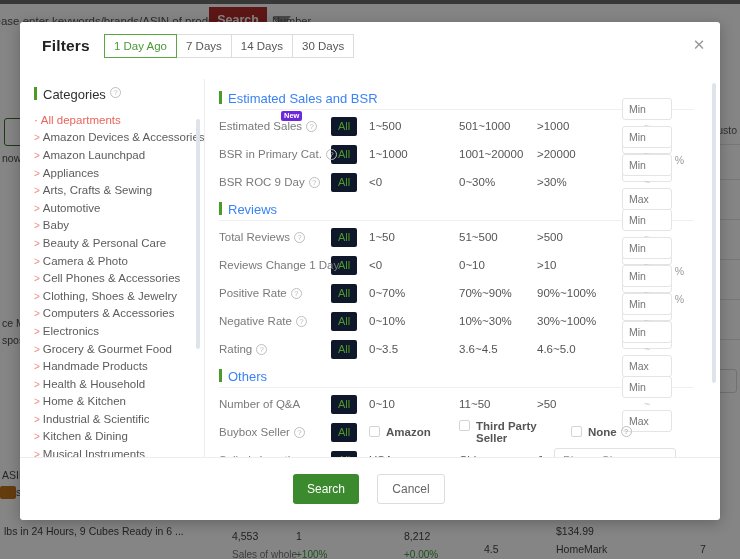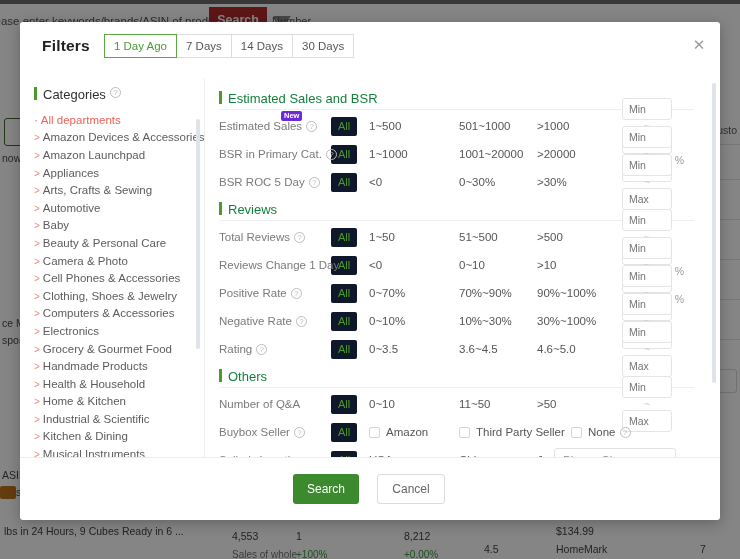--- a/index.html
+++ b/index.html
@@ -135,21 +135,21 @@
   .cats-scroll {
     position: absolute; right: 4px; top: 40px; width: 4px; height: 230px;
     background: #dfe3ea; border-radius: 2px;
   }
 
   
   .filters {
     flex: 1; padding: 6px 26px 10px 14px; position: relative; overflow: hidden;
   }
   .fsec-head {
-    display: flex; align-items: flex-start; font-size: 13px; color: #15803d;
+    display: flex; align-items: flex-start; font-size: 13px; color: #3b82f6;
     margin: 6px 0 3px 0;
   }
   .fsec-head:first-child { margin-top: 2px; }
   .fsec-rule { height: 1px; background: #efefef; margin-bottom: 2px; }
 
   .frow { display: flex; align-items: center; height: 28px; position: relative; }
   .flabel {
     width: 112px; flex: 0 0 112px; font-size: 11.5px; color: #7a7a7a;
     white-space: nowrap; position: relative;
   }
@@ -175,21 +175,21 @@
     font-family: "Liberation Sans", sans-serif;
   }
   .r-dash { color: #c8c8c8; margin: 0 4px; font-size: 11px; }
   .r-pct { position: absolute; right: -12px; font-size: 10.5px; color: #9a9a9a; }
 
   .cbox {
     width: 11px; height: 11px; border: 1px solid #d4d4d4; border-radius: 2px;
     background: #fff; display: inline-block; vertical-align: -1px; margin-right: 6px;
     cursor: pointer;
   }
-  .cb-opt { font-size: 11.5px; color: #555; display: flex; align-items: flex-end; cursor: pointer; }
+  .cb-opt { font-size: 11.5px; color: #555; display: flex; align-items: flex-start; cursor: pointer; font-weight: bold; }
   .cb-opt.w1 { width: 90px; flex: 0 0 90px; }
   .cb-opt.w2 { width: 112px; flex: 0 0 112px; }
   .cb-opt.w3 { width: 90px; flex: 0 0 90px; }
 
   .select-box {
     position: absolute; right: 18px; width: 122px; height: 24px;
     border: 1px solid #e2e2e2; border-radius: 3px; background: #fff;
     display: flex; align-items: center; padding: 0 8px;
     font-size: 11.5px; color: #8e8e8e; cursor: pointer;
   }
@@ -343,21 +343,21 @@
           <div class="opt c1">1~1000</div>
           <div class="opt c2">1001~20000</div>
           <div class="opt c3">&gt;20000</div>
           <div class="range">
             <input class="r-input" type="text" placeholder="Min" style="">
             <span class="r-dash">~</span>
             <input class="r-input" type="text" placeholder="Max" style="">
           </div>
         </div>
         <div class="frow">
-          <div class="flabel"><span>BSR ROC 5 Day</span><span class="q-icon">?</span></div>
+          <div class="flabel"><span>BSR ROC 9 Day</span><span class="q-icon">?</span></div>
           <div class="opt-all">All</div>
           <div class="opt c1">&lt;0</div>
           <div class="opt c2">0~30%</div>
           <div class="opt c3">&gt;30%</div>
           <div class="range">
             <input class="r-input" type="text" placeholder="Min" style="">
             <span class="r-dash">~</span>
             <input class="r-input" type="text" placeholder="Max" style="">
             <span class="r-pct">%</span>
           </div>

